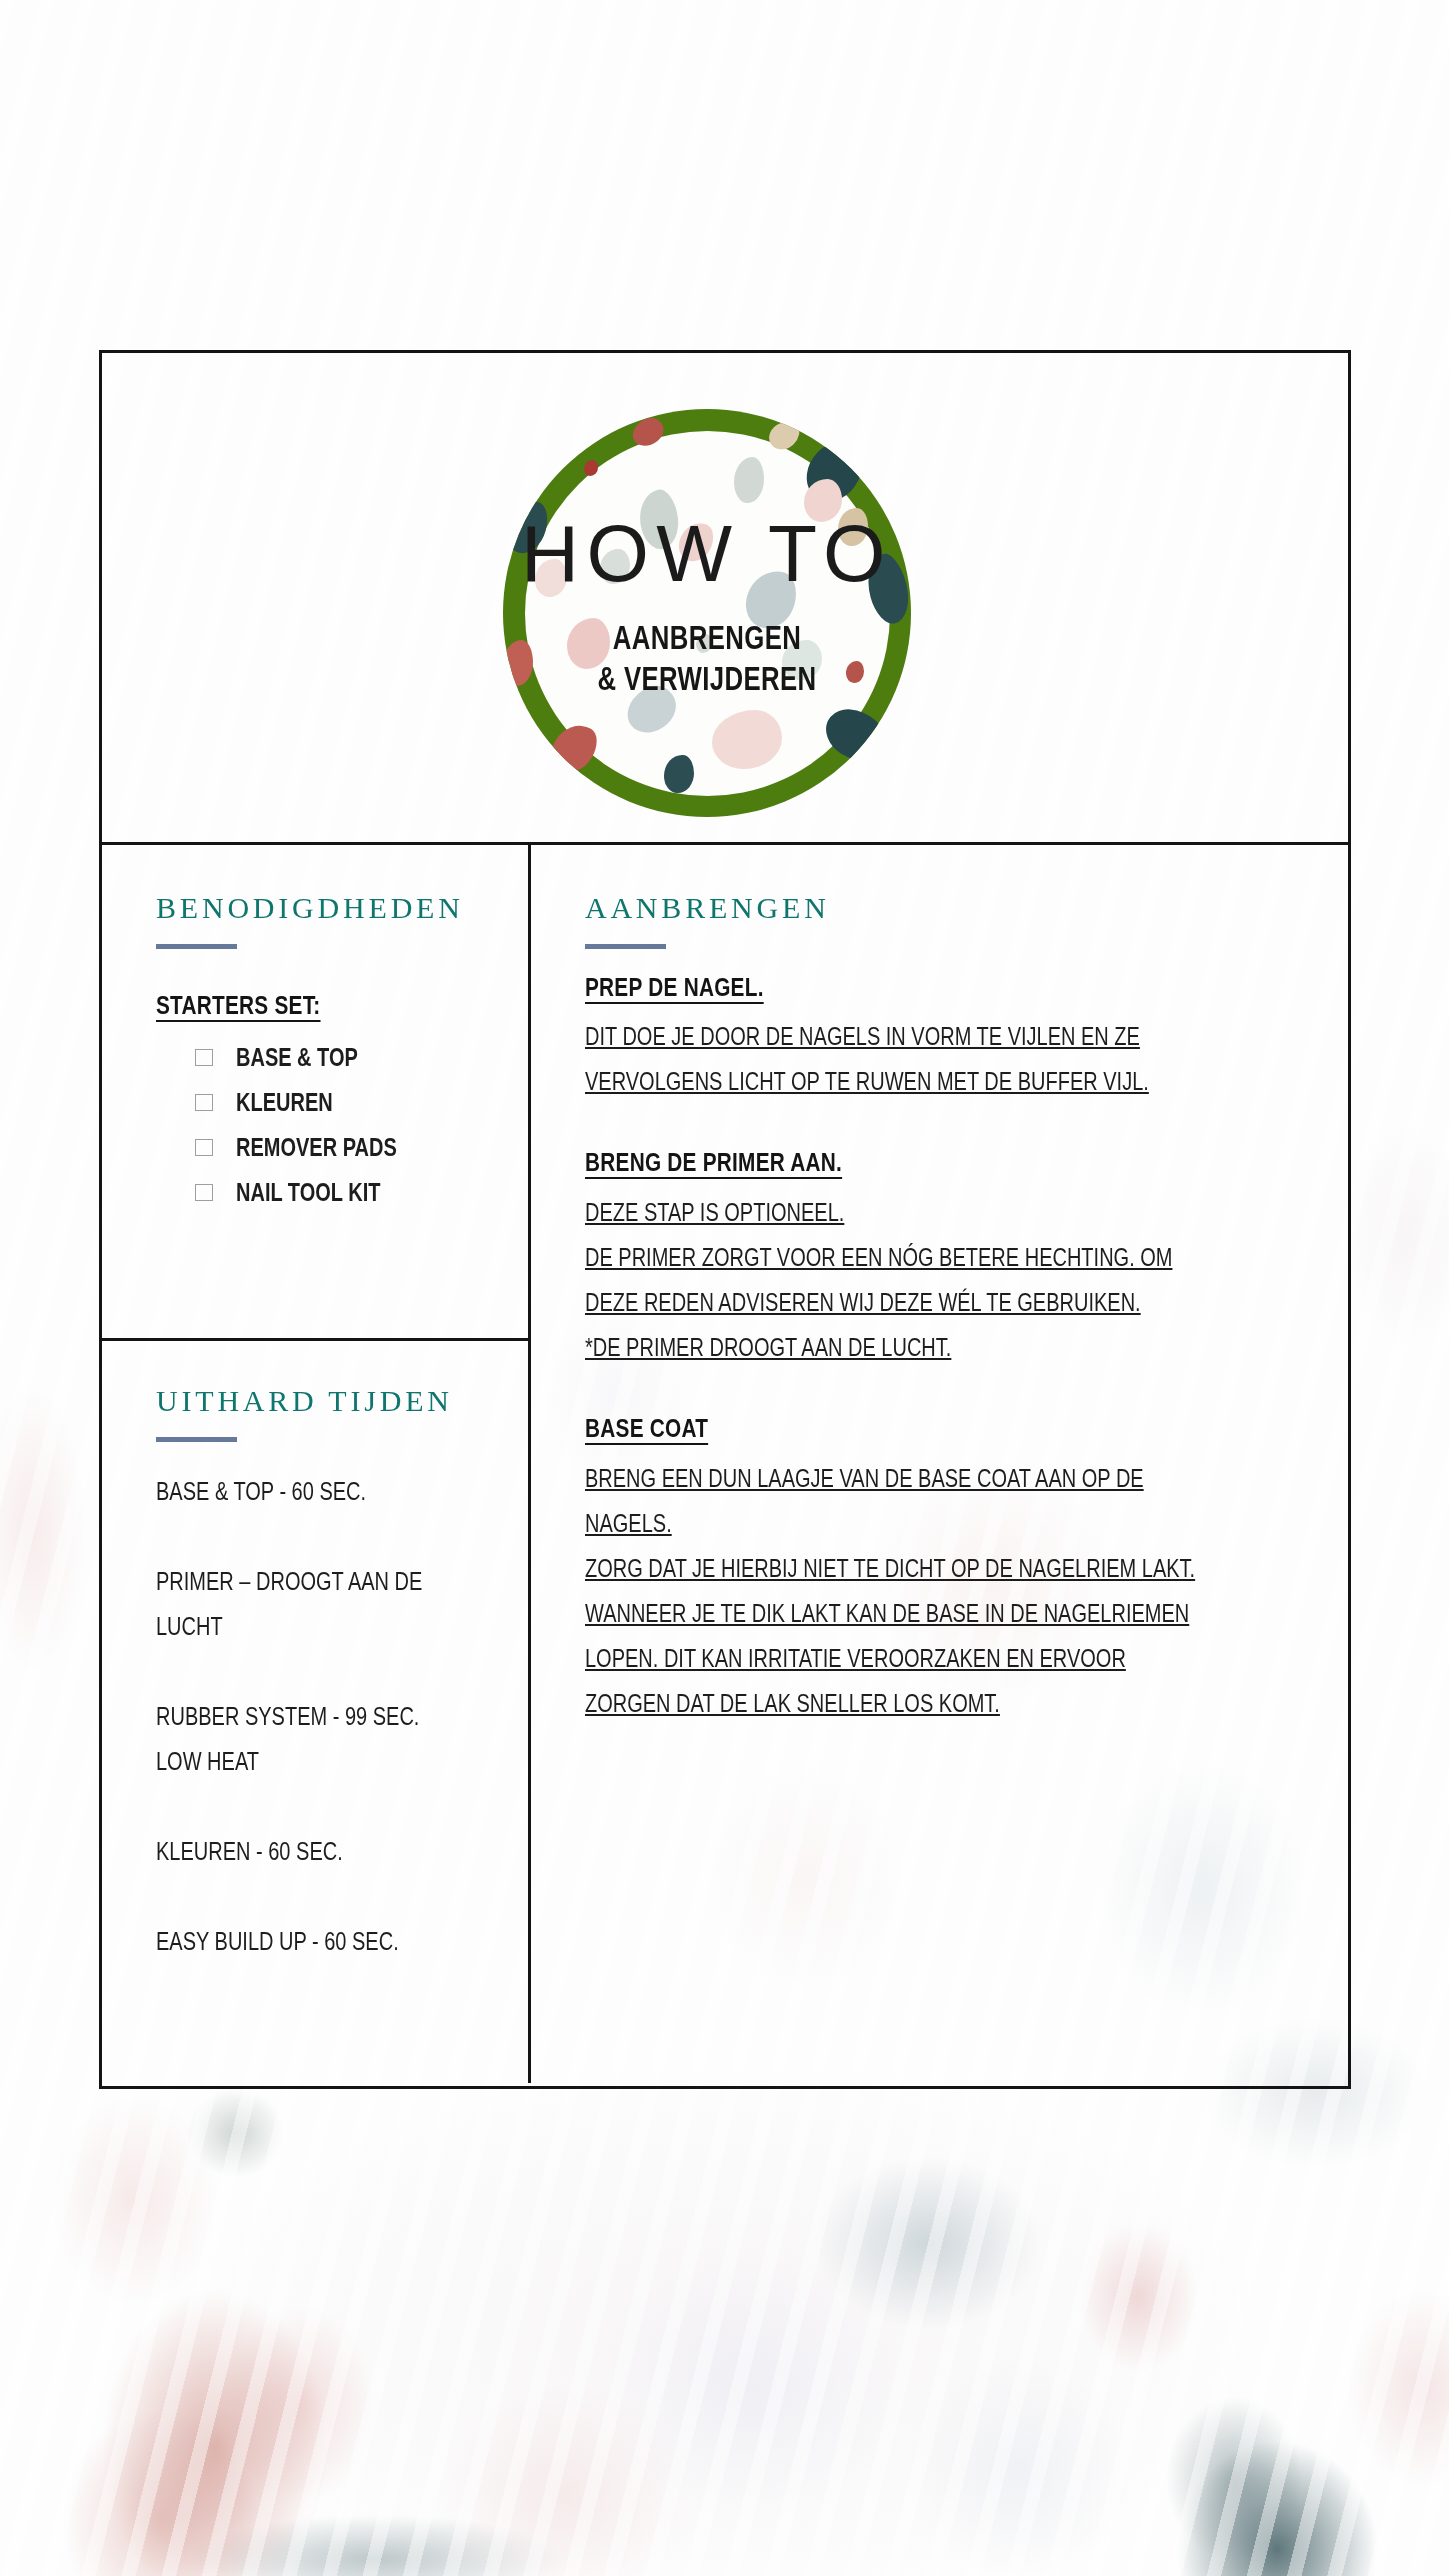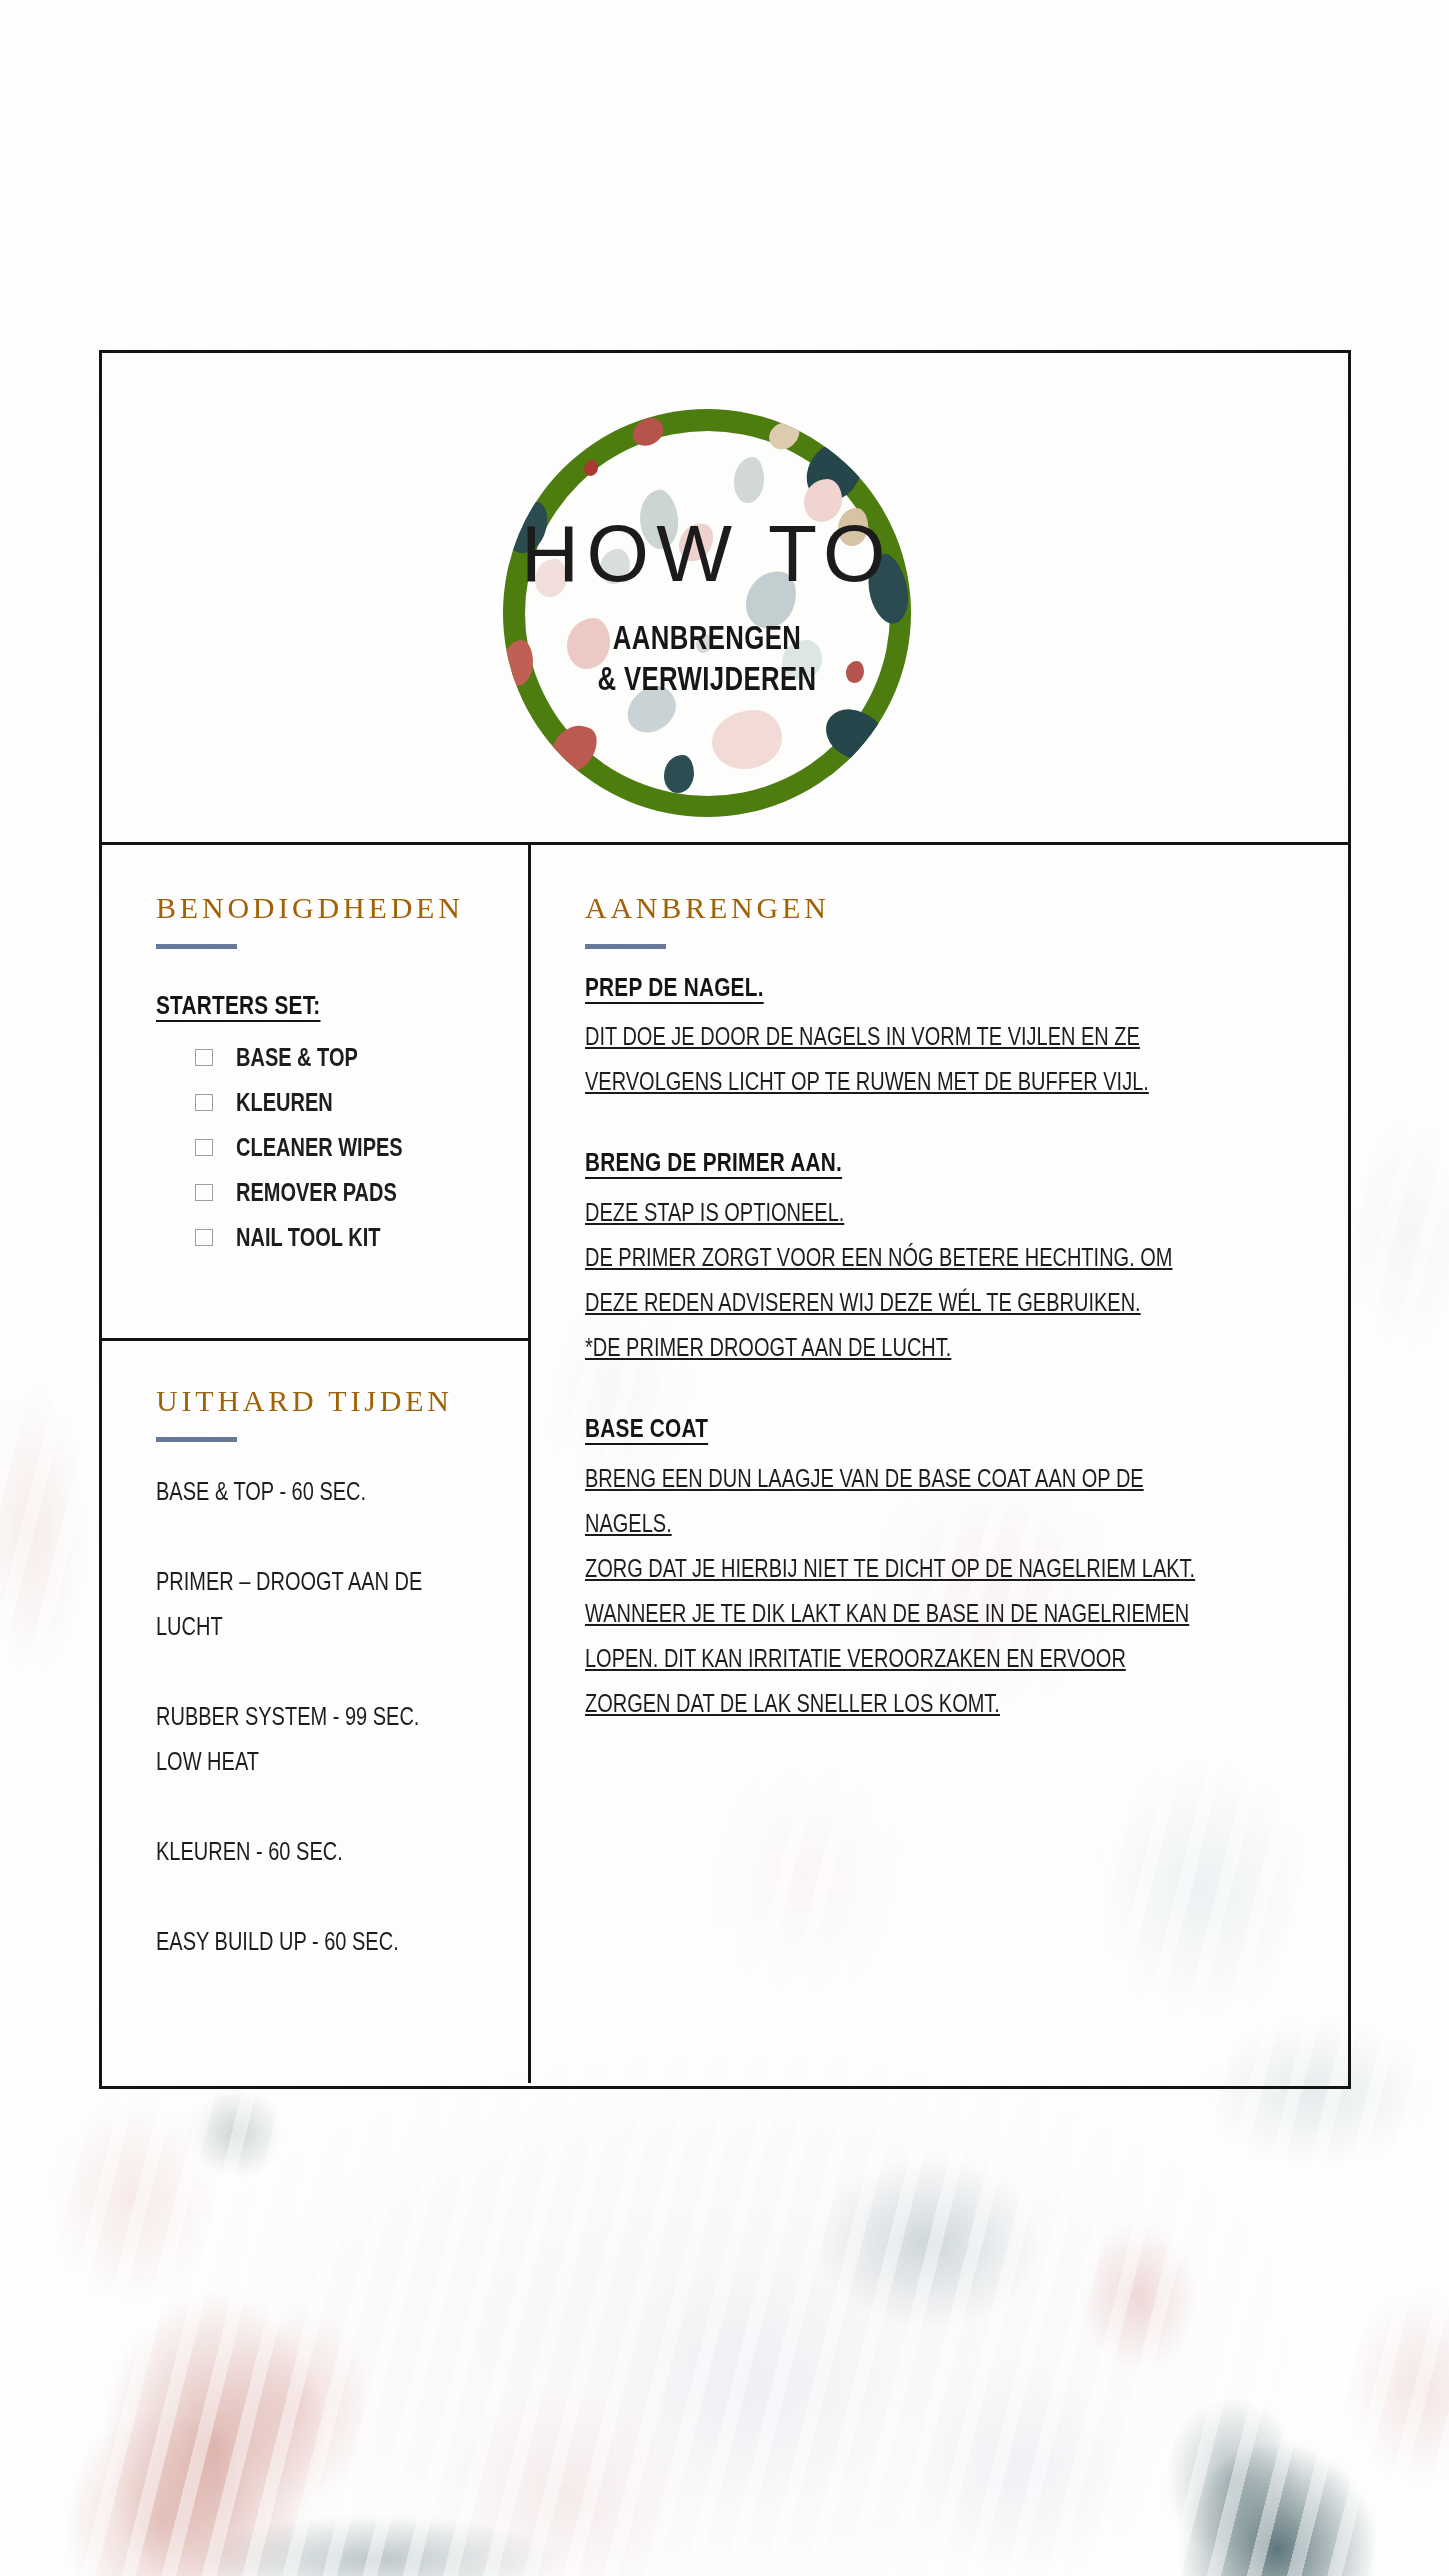--- a/index.html
+++ b/index.html
@@ -80,21 +80,21 @@
     color:#161616;
   }
 
   
   .columns{display:flex;height:1238px;}
   .left-col{width:429px;border-right:3.2px solid var(--border);}
   .right-col{flex:1;padding:46px 21.5px 0 54px;}
 
   .serif-heading{
     font-family:"Liberation Serif","DejaVu Serif",serif;
-    font-size:30px;font-weight:500;letter-spacing:3.8px;color:#a16207;
+    font-size:30px;font-weight:500;letter-spacing:3.8px;color:#0f766e;
     margin:0;
   }
   .accent-line{width:81px;height:4.8px;background:var(--accent);margin-top:19.3px;}
 
   .cond{transform:scaleX(0.8);transform-origin:0 0;display:inline-block;}
   .sub-title{
     font-weight:700;font-size:26px;letter-spacing:0.3px;
     text-decoration:underline;text-decoration-thickness:2.1px;text-underline-offset:5.9px;
     white-space:pre;color:#141414;
   }
@@ -185,24 +185,20 @@
           <li>
             <span class="checkbox"></span>
             <span class="check-label">BASE &amp; TOP</span>
           </li>
           <li>
             <span class="checkbox"></span>
             <span class="check-label">KLEUREN</span>
           </li>
           <li>
             <span class="checkbox"></span>
-            <span class="check-label">CLEANER WIPES</span>
-          </li>
-          <li>
-            <span class="checkbox"></span>
             <span class="check-label">REMOVER PADS</span>
           </li>
           <li>
             <span class="checkbox"></span>
             <span class="check-label">NAIL TOOL KIT</span>
           </li>
         </ul>
       </div>
 
       <div class="box-uithard">

